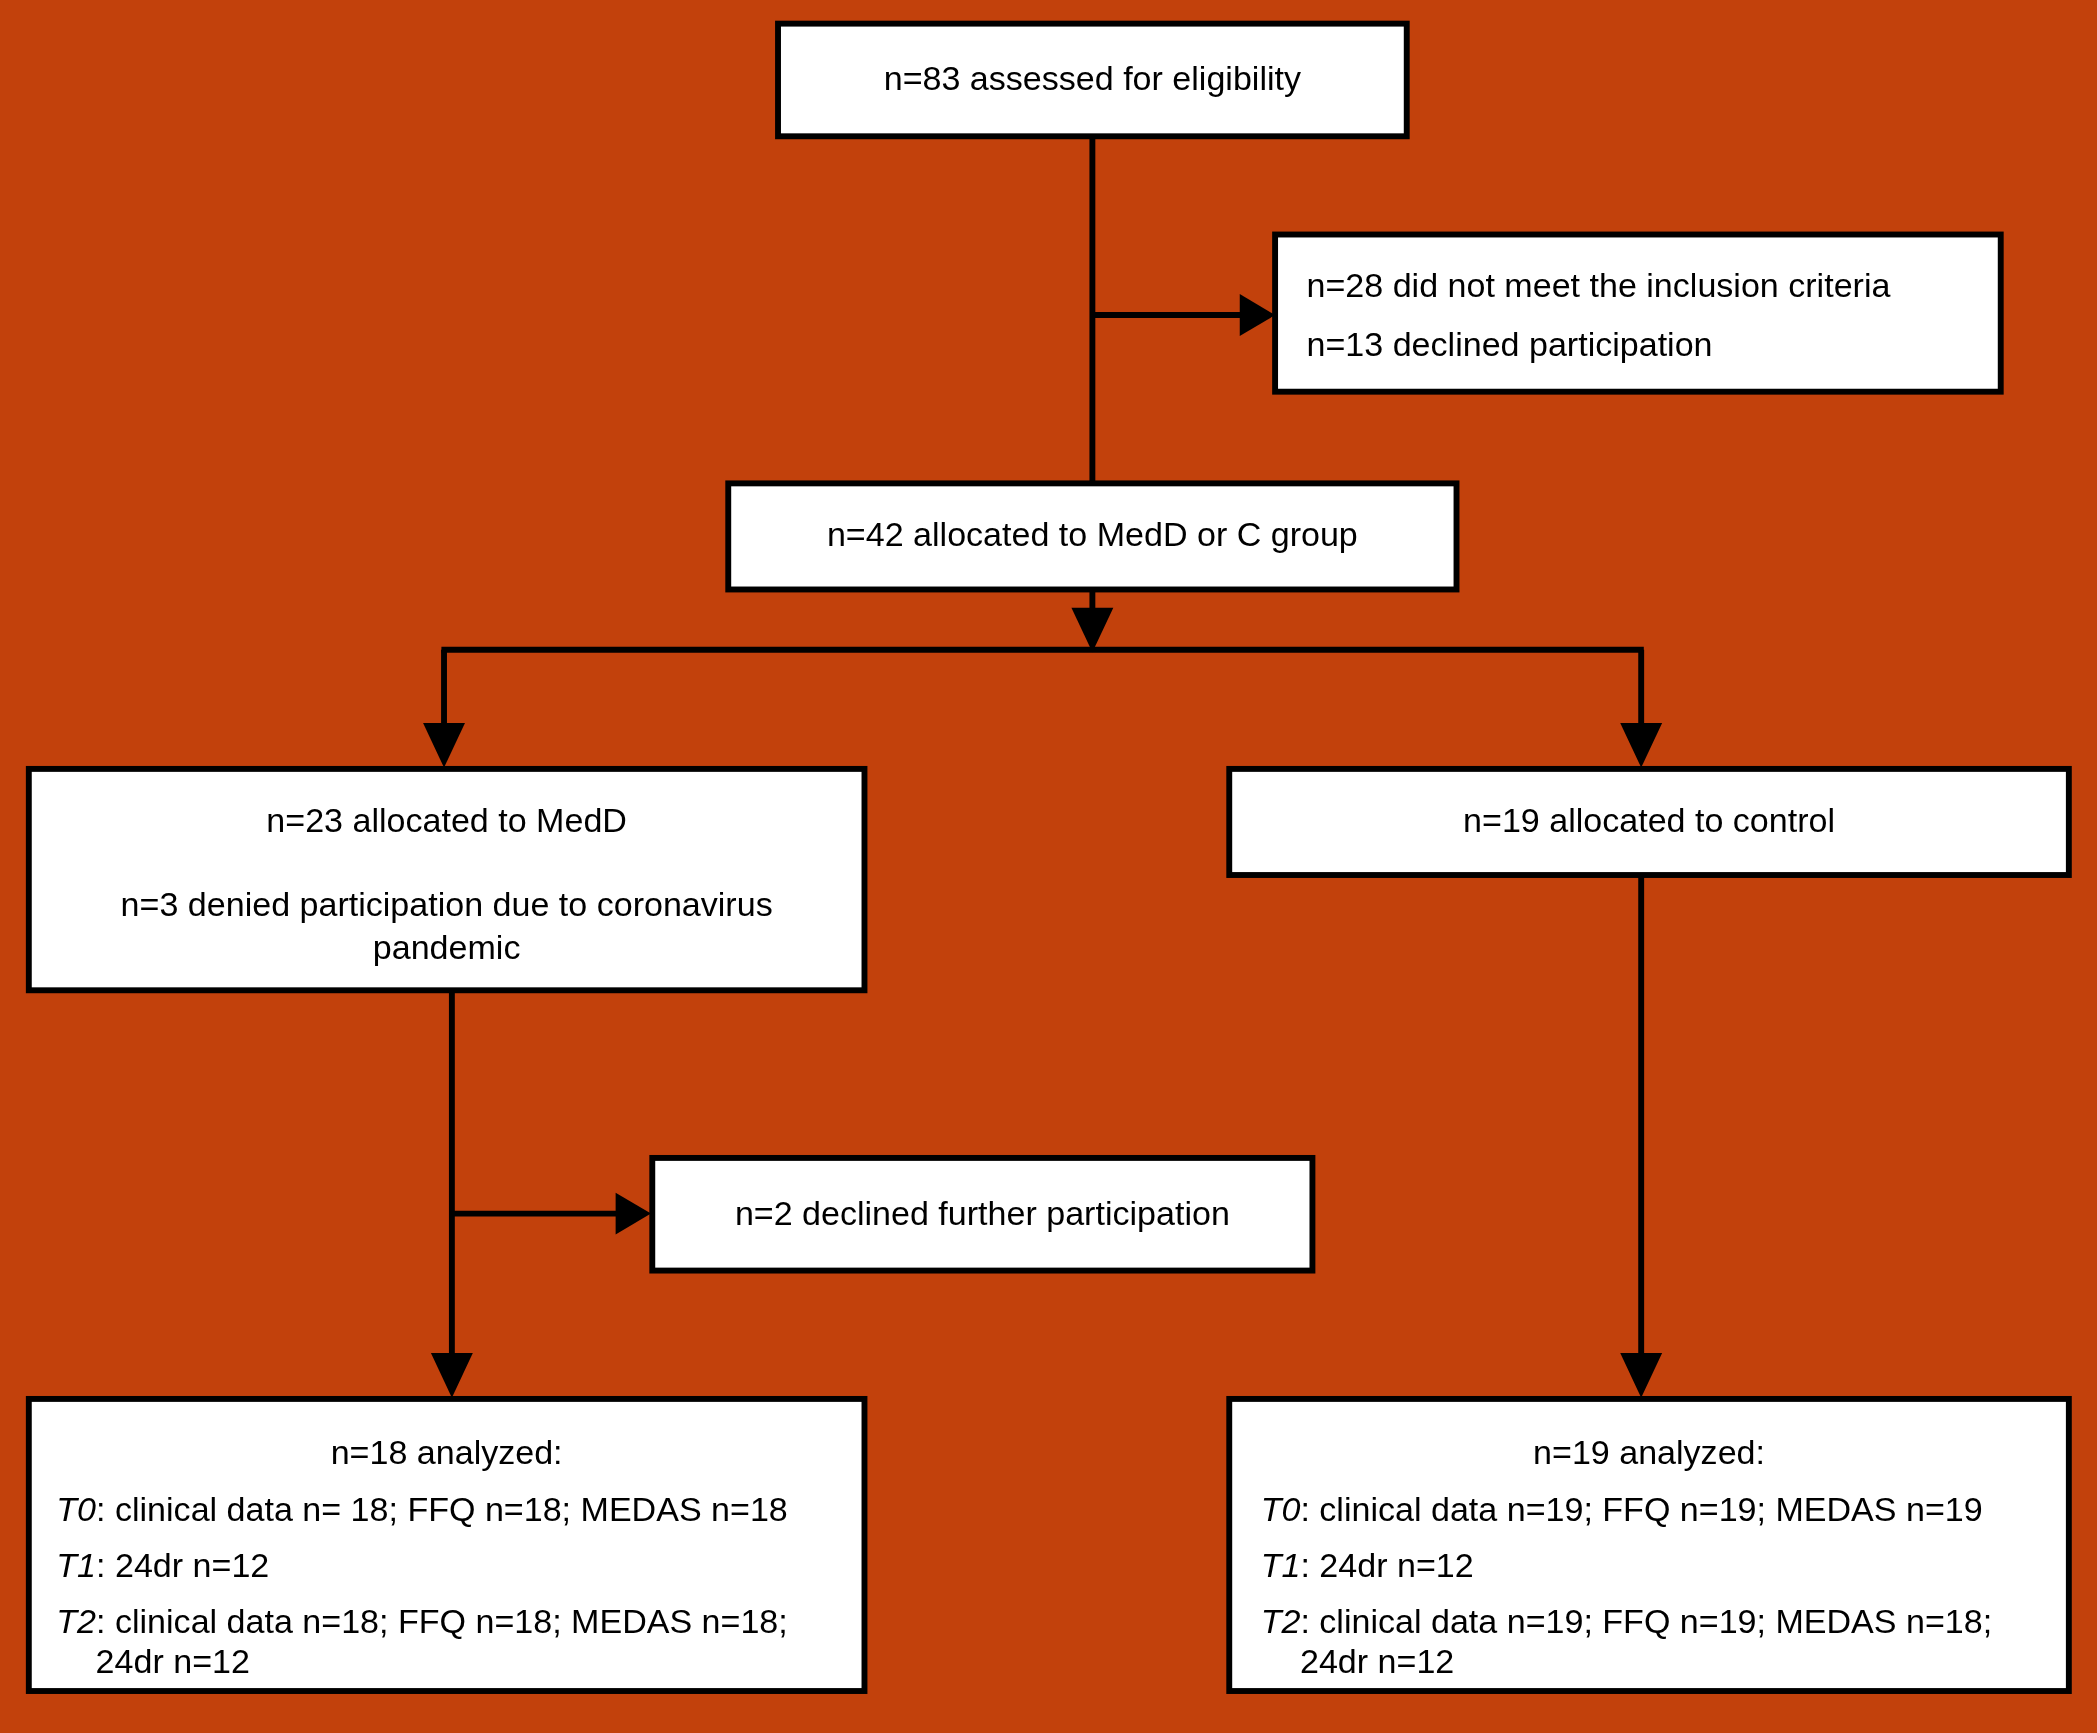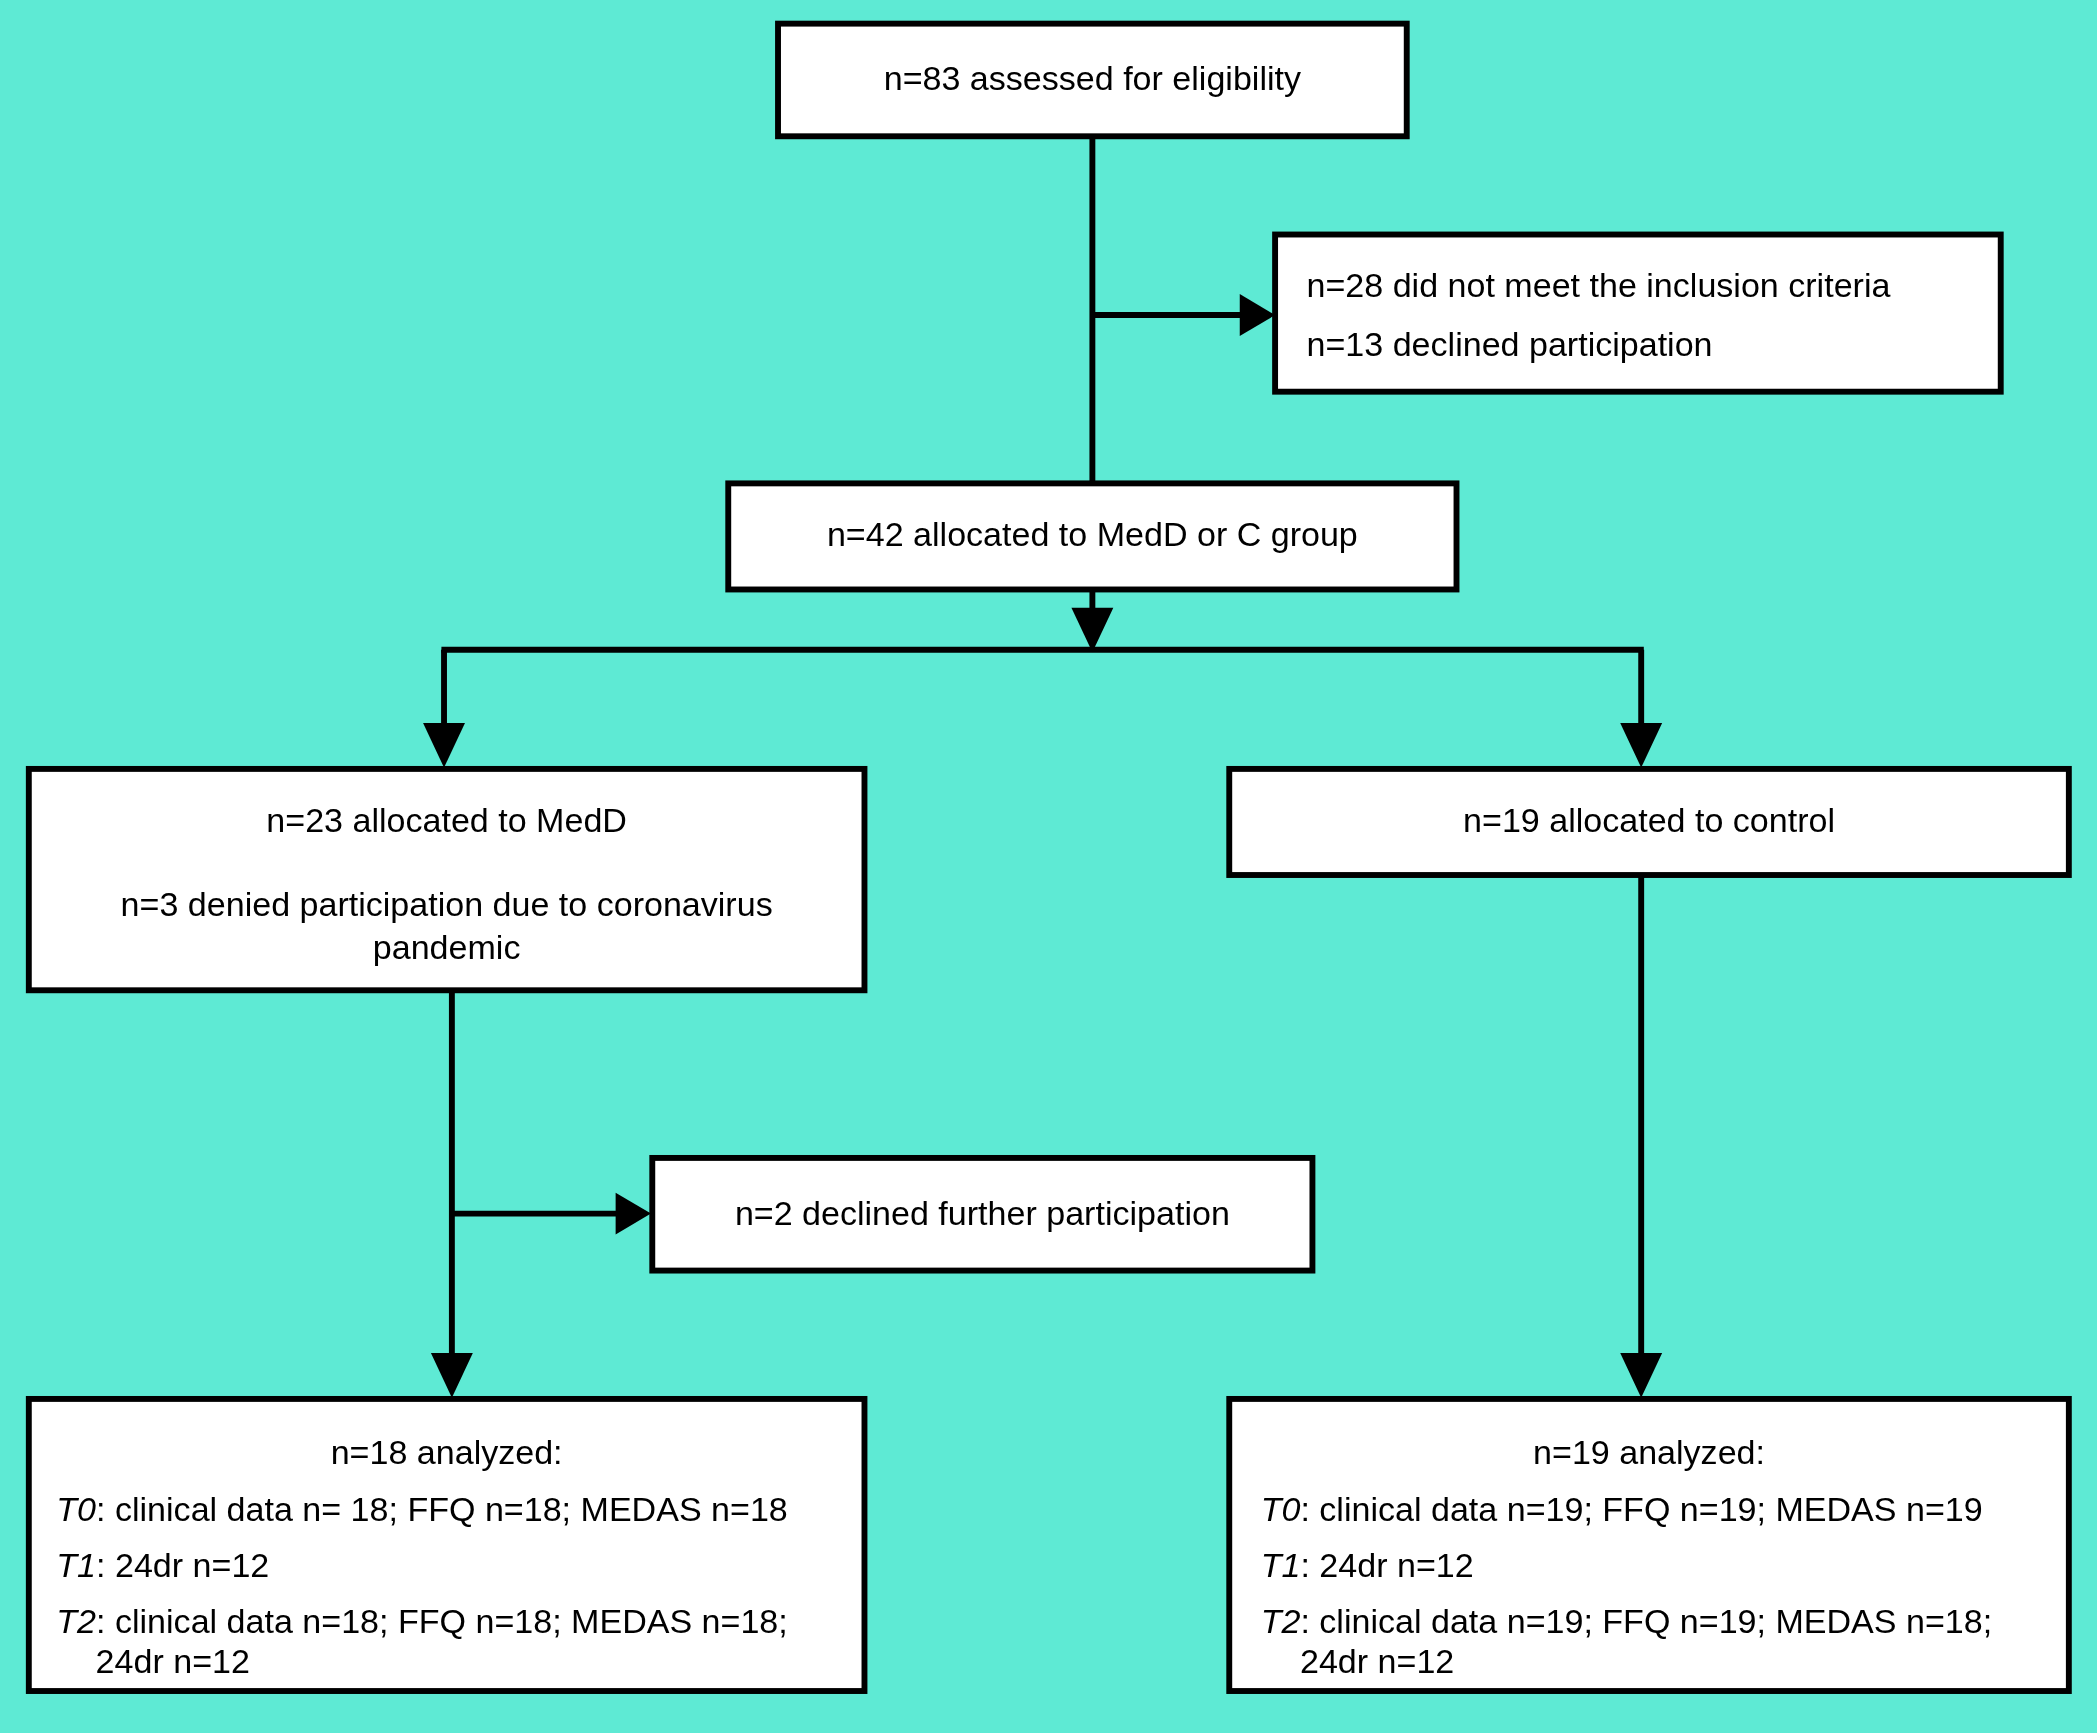--- a/index.html
+++ b/index.html
@@ -9,21 +9,21 @@
     background: #ffffff;
   }
   body {
     font-family: "Liberation Sans", sans-serif;
     color: #000000;
   }
   #diagram-root {
     position: relative;
     width: 2097px;
     height: 1733px;
-    background: #5eead4;
+    background: #c2410c;
     overflow: hidden;
   }
   svg.flow {
     display: block;
     width: 2097px;
     height: 1733px;
   }
   .box-rect {
     fill: #ffffff;
     stroke: #000000;

